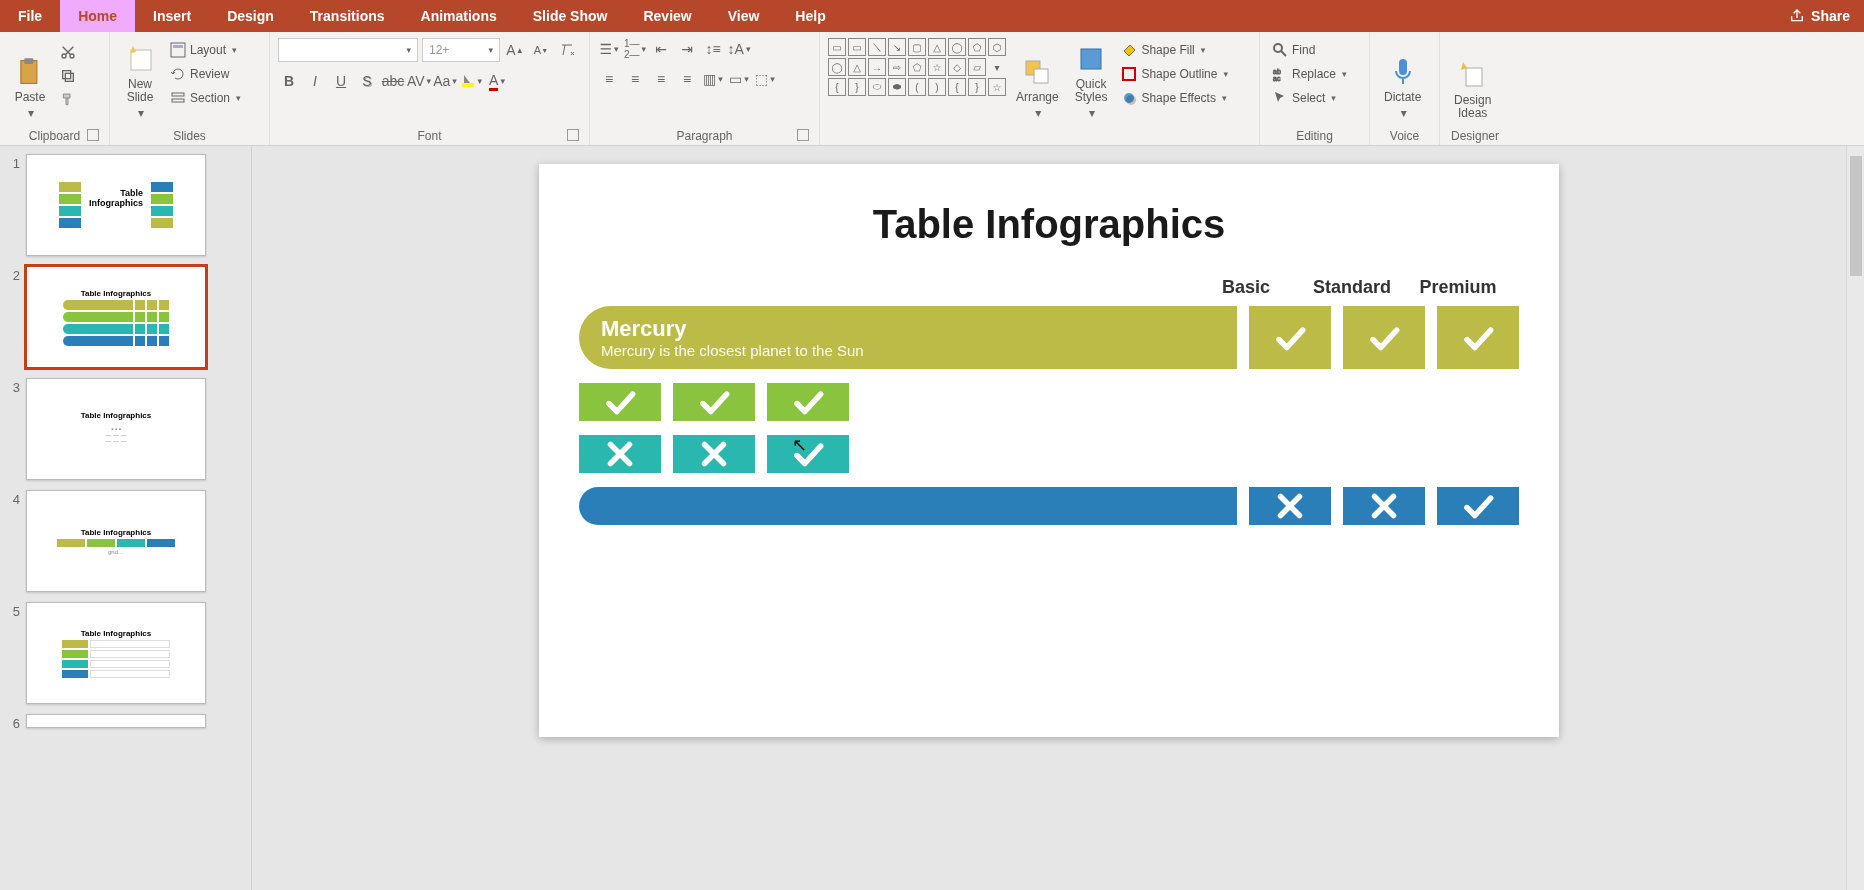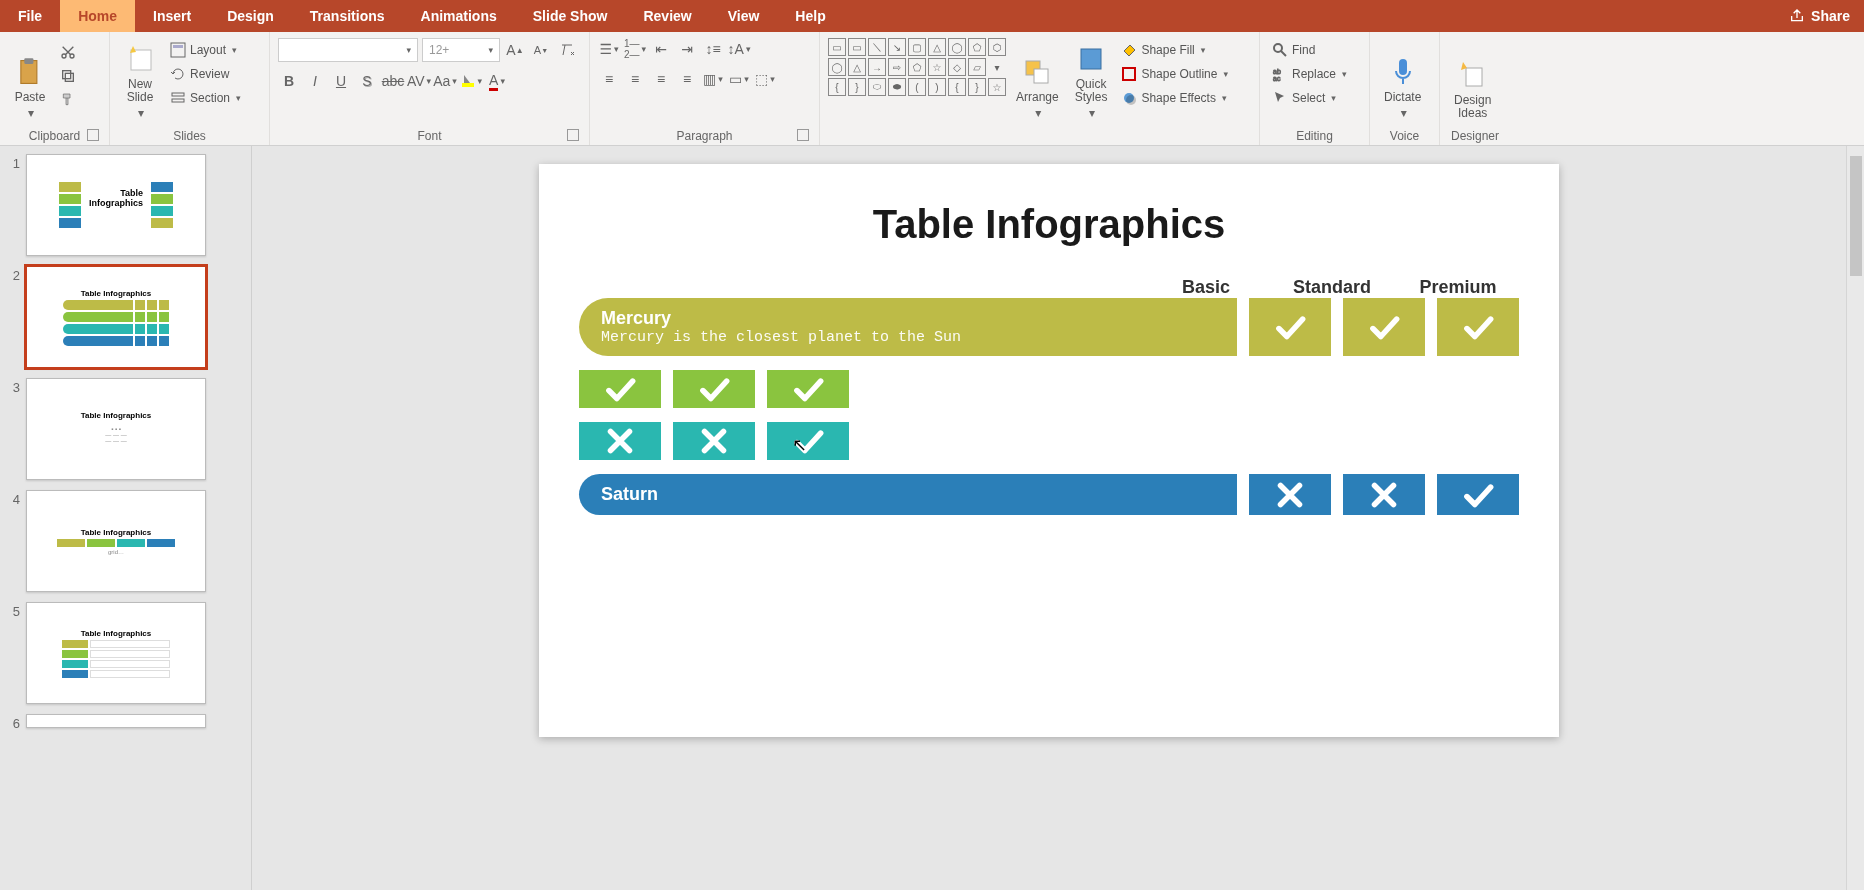--- a/index.html
+++ b/index.html
@@ -1,21 +1,21 @@
 <!DOCTYPE html>
 <html><head>
 <meta charset="utf-8">
 <style>
 * { margin: 0; padding: 0; box-sizing: border-box; font-family: "Segoe UI", sans-serif; }
 body { background: #e6e6e6; width: 1864px; height: 890px; overflow: hidden; }
 
 
 .tabs { background: #b7472a; height: 32px; display: flex; align-items: center; color: #fff; font-size: 14px; font-weight: bold; }
 .tab { padding: 0 18px; height: 32px; line-height: 32px; cursor: pointer; }
-.tab.active { background: #fdba74; color: #b7472a; }
+.tab.active { background: #f0abfc; color: #b7472a; }
 .tabs-spacer { flex: 1; }
 .share { display: flex; align-items: center; gap: 6px; padding: 0 14px; }
 
 
 .ribbon { background: #f3f2f1; height: 114px; display: flex; border-bottom: 1px solid #d0d0d0; font-size: 12px; color: #555; }
 .group { border-right: 1px solid #e1dfdd; padding: 6px 8px 2px; display: flex; flex-direction: column; position: relative; }
 .group-body { flex: 1; display: flex; align-items: flex-start; gap: 4px; }
 .group-label { text-align: center; font-size: 12px; color: #666; padding-top: 3px; position: relative; }
 .group-label .dlaunch { position: absolute; right: 2px; bottom: 2px; width: 12px; height: 12px; border: 1px solid #999; }
 .bigbtn { display: flex; flex-direction: column; align-items: center; justify-content: flex-end; gap: 3px; padding: 2px 6px; min-width: 44px; height: 84px; cursor: pointer; }
@@ -40,26 +40,26 @@
 .thumb.selected { outline: 3px solid #c43e1c; outline-offset: -1px; }
 .tiny-title { font-weight: bold; font-size: 8px; }
 .tiny-row { display: flex; gap: 2px; align-items: center; }
 .tiny-pill { height: 10px; border-radius: 5px 0 0 5px; }
 .tiny-sq { width: 10px; height: 10px; }
 
 
 .canvas-area { flex: 1; background: #e6e6e6; display: flex; justify-content: center; padding: 18px 30px 0 30px; position: relative; overflow: hidden; }
 .slide { width: 1020px; height: 573px; background: #fff; box-shadow: 0 2px 8px rgba(0,0,0,0.25); padding: 30px 40px; position: relative; }
 .slide h1 { text-align: center; font-size: 40px; font-weight: 800; color: #1a1a1a; margin: 8px 0 30px; font-family: "Segoe UI", sans-serif; }
-.plan-headers { display: flex; justify-content: flex-end; gap: 44px; padding-right: 20px; }
+.plan-headers { display: flex; justify-content: flex-end; gap: 24px; padding-right: 20px; margin-bottom: 8px; }
 .plan-headers span { width: 82px; text-align: center; font-size: 18px; font-weight: 700; color: #333; }
 .info-row { display: flex; gap: 12px; margin-bottom: 14px; align-items: stretch; }
 .pill { flex: 1; border-radius: 40px 0 0 40px; padding: 10px 22px; color: #fff; min-width: 0; }
-.pill .planet { font-size: 18px; font-weight: 700; }
-.pill .desc { font-size: 15px; opacity: 0.95; font-family: Liberation Mono, monospace; }
+.pill .planet { font-size: 22px; font-weight: 700; }
+.pill .desc { font-size: 15px; opacity: 0.95; }
 .mark { width: 82px; display: flex; align-items: center; justify-content: center; }
 .mark svg { width: 38px; height: 38px; }
 .c-olive { background: #bdbb47; }
 .c-green { background: #8ac43f; }
 .c-teal  { background: #2ab7b0; }
 .c-blue  { background: #2b7fb8; }
 
 .cursor { position: absolute; left: 540px; top: 288px; font-size: 18px; color: #000; pointer-events: none; }
 
 .scrollbar-stub { width: 18px; background: #e9e9e9; border-left: 1px solid #d5d5d5; position: relative; }
@@ -543,21 +543,20 @@
               </svg>
             </div>
             <div class="mark c-teal">
               <svg class="check" viewBox="0 0 48 48">
                 <path d="M10 26l10 10 20-22"></path>
               </svg>
             </div>
           </div>
           <div class="info-row">
             <div class="pill c-blue">
-              <div class="planet">Saturn</div>
             </div>
             <div class="mark c-blue">
               <svg class="cross" viewBox="0 0 48 48">
                 <path d="M12 12l24 24M36 12L12 36"></path>
               </svg>
             </div>
             <div class="mark c-blue">
               <svg class="cross" viewBox="0 0 48 48">
                 <path d="M12 12l24 24M36 12L12 36"></path>
               </svg>

